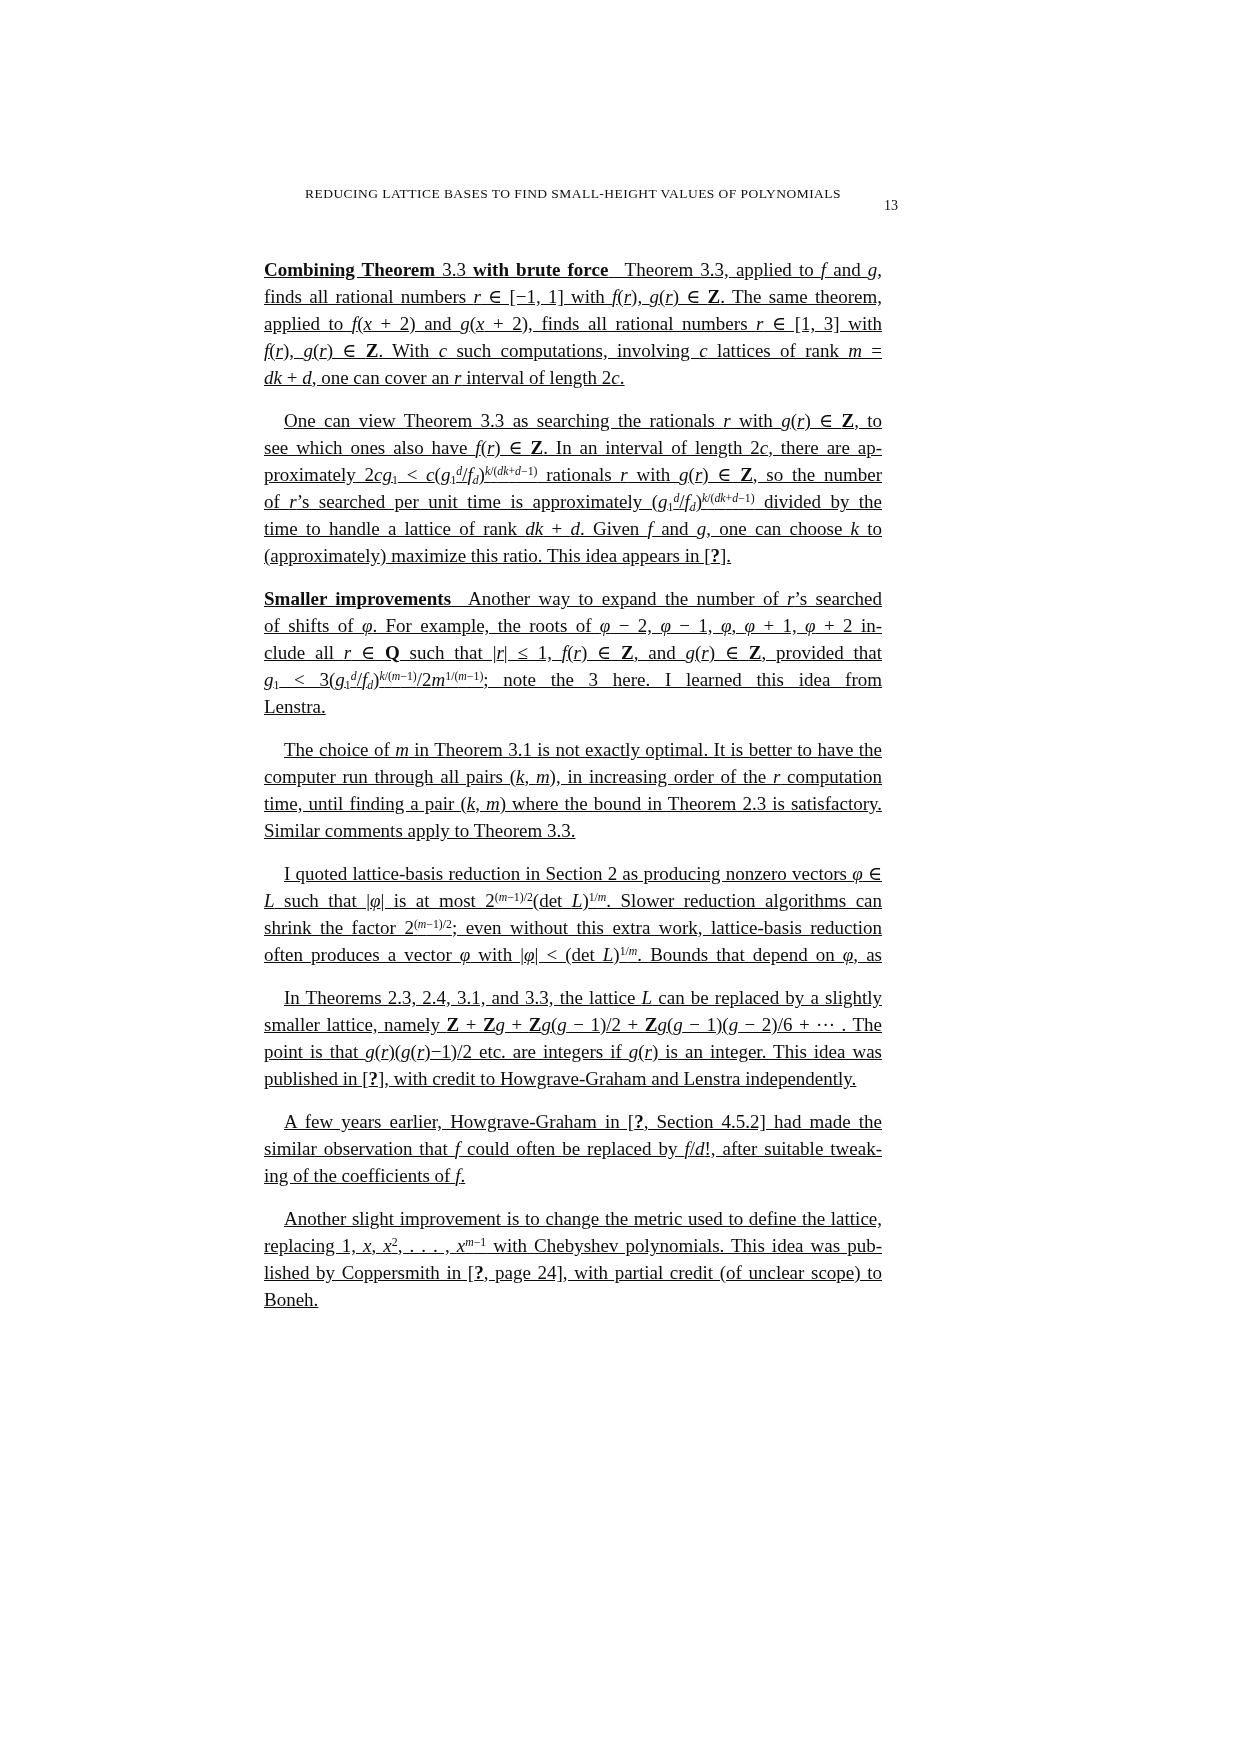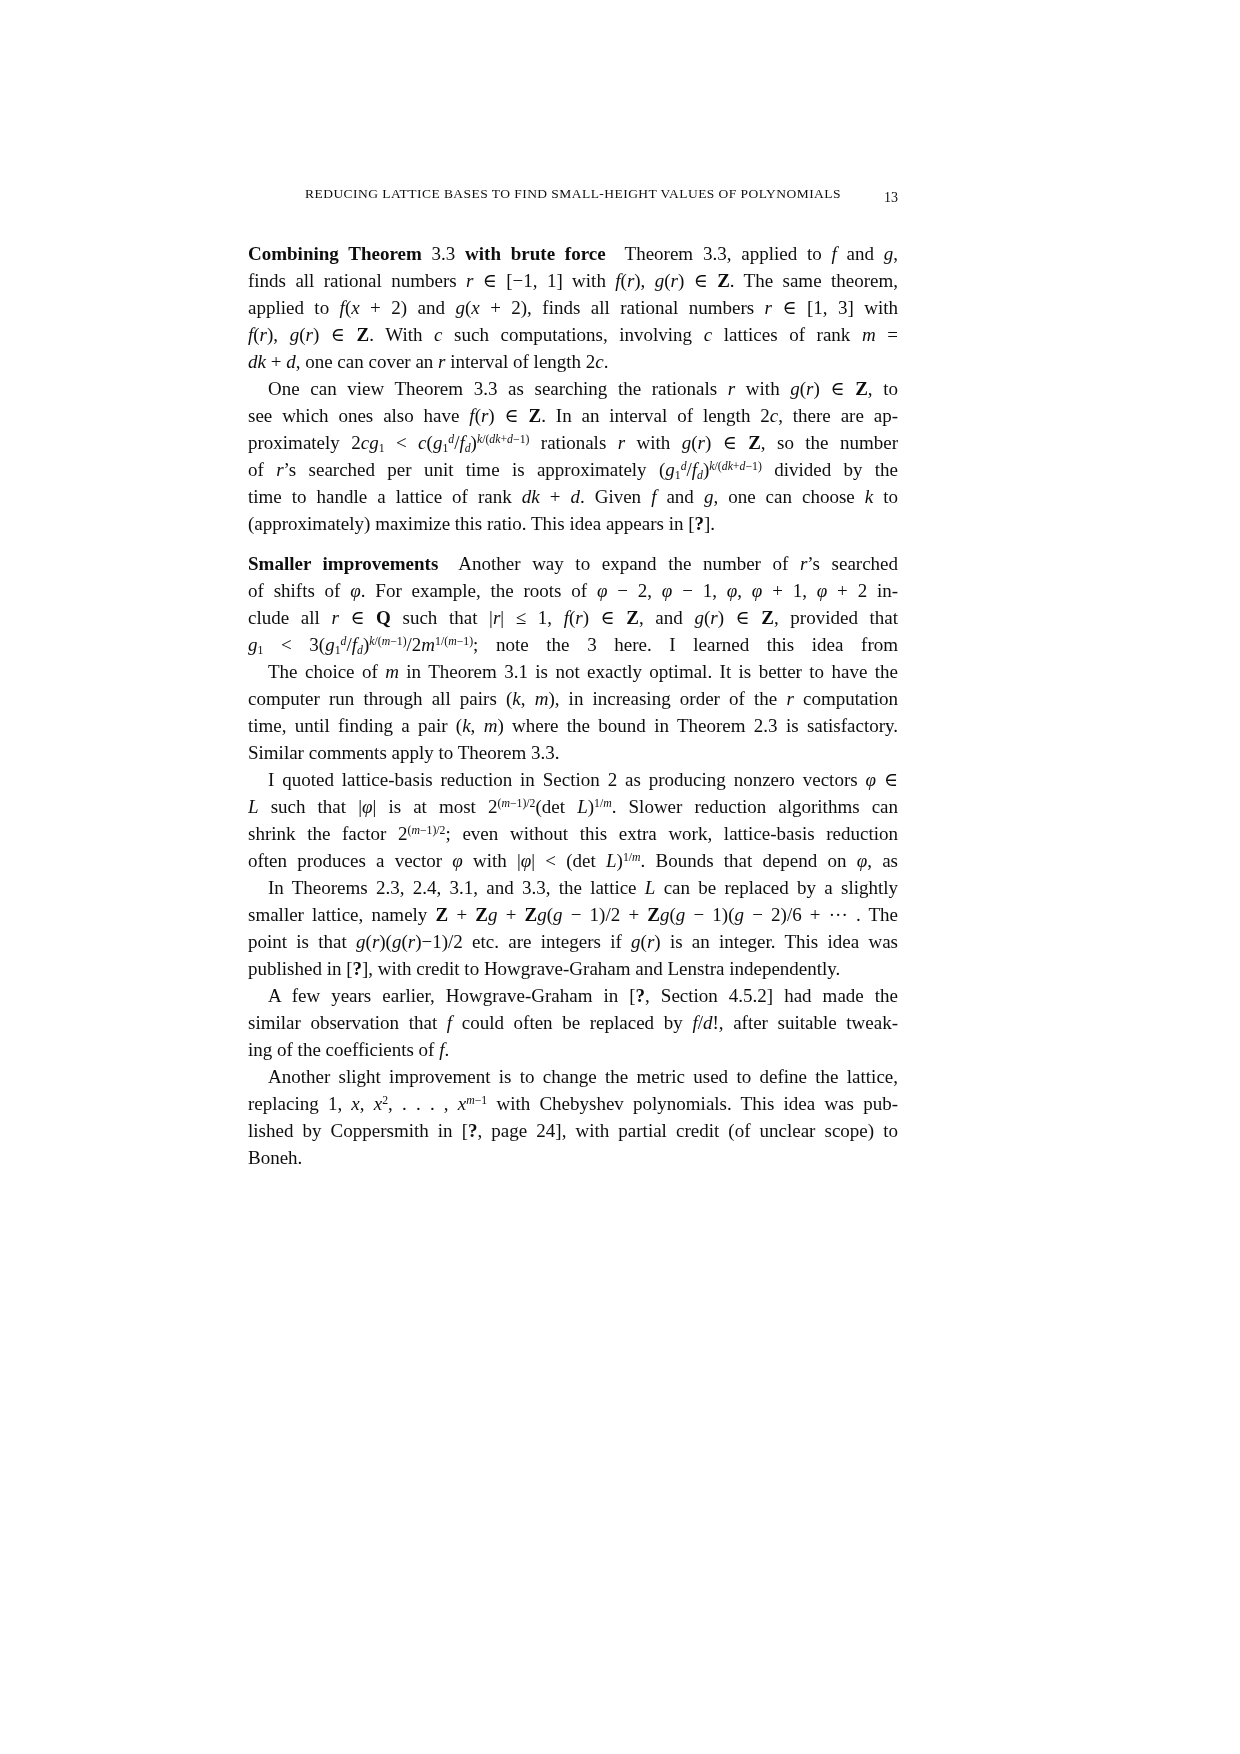--- a/index.html
+++ b/index.html
@@ -8,26 +8,26 @@
     background:#ffffff;color:#0e0e0e;
     font-family:"Liberation Serif","DejaVu Serif",serif;
     position:relative;overflow:hidden;
   }
   .page{position:absolute;inset:0;border-radius:9px;}
   .running-header{
     position:absolute;top:186px;left:248px;width:650px;
     text-align:center;font-size:13.5px;letter-spacing:.45px;
     white-space:nowrap;
   }
-  .page-number{position:absolute;right:0;top:4px;font-size:14px;letter-spacing:0;}
+  .page-number{position:absolute;right:0;top:12px;font-size:14px;letter-spacing:0;}
   .page-body{
     position:absolute;top:240px;left:248px;width:650px;
     font-size:19px;line-height:27px;
   }
-  .para{margin:0;}
+  .para{margin:16px;text-decoration:underline;}
   .para.space-before{margin-top:13px;}
   .para.indent .line:first-child{text-indent:20px;}
   .line{
     text-align:justify;text-align-last:justify;
     height:27px;overflow:hidden;white-space:normal;
   }
   .line.last{text-align-last:left;}
   b{font-weight:bold;}
   i{font-style:italic;}
   sup,sub{font-size:.62em;line-height:0;position:relative;vertical-align:baseline;}
@@ -56,20 +56,21 @@
         <div class="line">proximately 2<i>cg</i><sub>1</sub> &lt; <i>c</i>(<i>g</i><sub>1</sub><sup><i>d</i></sup>/<i>f</i><sub><i>d</i></sub>)<sup><i>k</i>/(<i>dk</i>+<i>d</i>−1)</sup> rationals <i>r</i> with <i>g</i>(<i>r</i>) ∈ <b>Z</b>, so the number</div>
         <div class="line">of <i>r</i>’s searched per unit time is approximately (<i>g</i><sub>1</sub><sup><i>d</i></sup>/<i>f</i><sub><i>d</i></sub>)<sup><i>k</i>/(<i>dk</i>+<i>d</i>−1)</sup> divided by the</div>
         <div class="line">time to handle a lattice of rank <i>dk</i> + <i>d</i>. Given <i>f</i> and <i>g</i>, one can choose <i>k</i> to</div>
         <div class="line last">(approximately) maximize this ratio. This idea appears in [<b>?</b>].</div>
       </div>
       <div class="para space-before">
         <div class="line"><b>Smaller improvements</b>  Another way to expand the number of <i>r</i>’s searched</div>
         <div class="line">of shifts of <i>φ</i>.  For example, the roots of <i>φ</i> − 2, <i>φ</i> − 1, <i>φ</i>, <i>φ</i> + 1, <i>φ</i> + 2 in-</div>
         <div class="line">clude all <i>r</i> ∈ <b>Q</b> such that |<i>r</i>| ≤ 1,  <i>f</i>(<i>r</i>) ∈ <b>Z</b>, and <i>g</i>(<i>r</i>) ∈ <b>Z</b>, provided that</div>
         <div class="line"><i>g</i><sub>1</sub> &lt; 3(<i>g</i><sub>1</sub><sup><i>d</i></sup>/<i>f</i><sub><i>d</i></sub>)<sup><i>k</i>/(<i>m</i>−1)</sup>/2<i>m</i><sup>1/(<i>m</i>−1)</sup>; note the 3 here.  I learned this idea from</div>
+        <div class="line last">Lenstra.</div>
       </div>
       <div class="para indent">
         <div class="line">The choice of <i>m</i> in Theorem 3.1 is not exactly optimal. It is better to have the</div>
         <div class="line">computer run through all pairs (<i>k</i>, <i>m</i>), in increasing order of the <i>r</i> computation</div>
         <div class="line">time, until finding a pair (<i>k</i>, <i>m</i>) where the bound in Theorem 2.3 is satisfactory.</div>
         <div class="line last">Similar comments apply to Theorem 3.3.</div>
       </div>
       <div class="para indent">
         <div class="line">I quoted lattice-basis reduction in Section 2 as producing nonzero vectors <i>φ</i> ∈</div>
         <div class="line"><i>L</i> such that |<i>φ</i>| is at most 2<sup>(<i>m</i>−1)/2</sup>(det <i>L</i>)<sup>1/<i>m</i></sup>. Slower reduction algorithms can</div>

